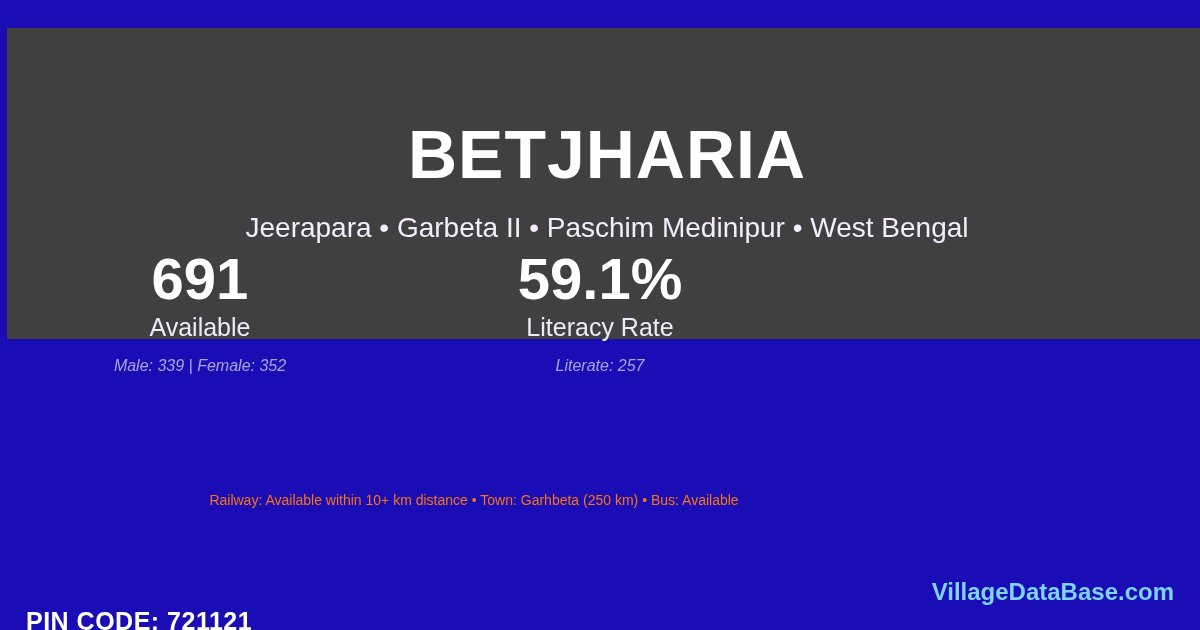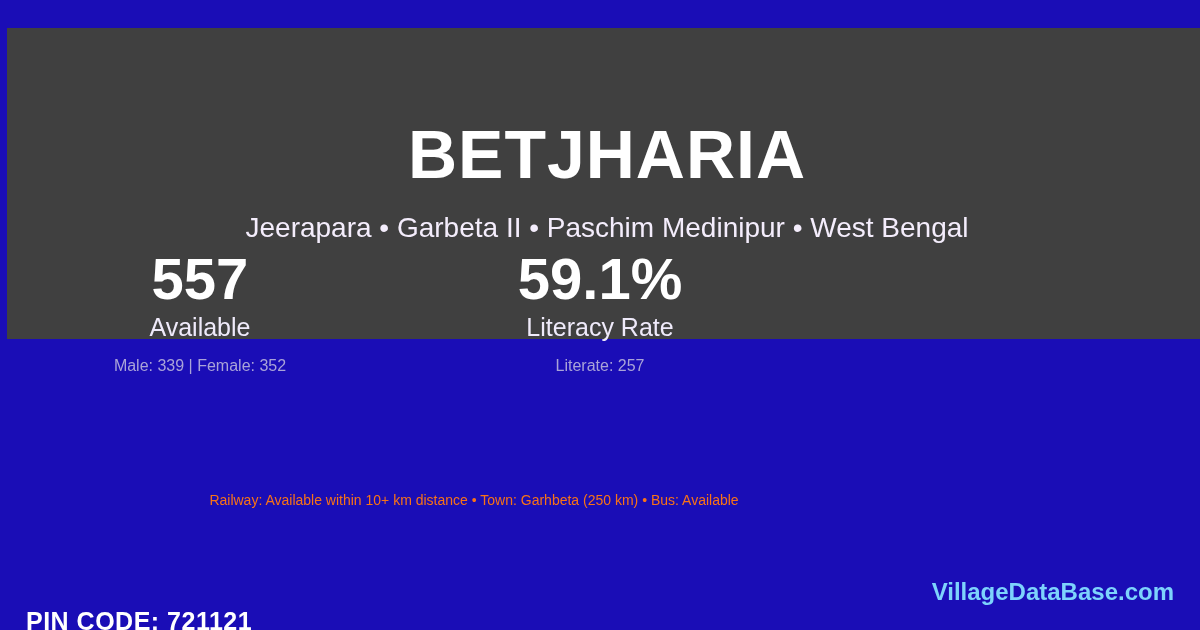--- a/index.html
+++ b/index.html
@@ -92,20 +92,21 @@
     margin-top: 0px;
     white-space: nowrap;
   }
   .stat-sub {
     color: #A9A3D8;
     font-size: 16px;
     font-weight: normal;
     line-height: 22px;
     margin-top: 12px;
     white-space: nowrap;
+    font-style: italic;
   }
 
   
   #infra {
     position: absolute;
     left: 0;
     top: 486px;
     width: 948px;
     text-align: center;
     color: #f97316;
@@ -144,21 +145,21 @@
 <div id="card">
 
   <div id="hero">
     <div id="title">BETJHARIA</div>
     <div id="subtitle">Jeerapara • Garbeta II • Paschim Medinipur • West Bengal</div>
   </div>
 
   <div id="stats">
 
     <div class="stat">
-      <div class="stat-value">557</div>
+      <div class="stat-value">691</div>
       <div class="stat-label">Available</div>
       <div class="stat-sub">Male: 339 | Female: 352</div>
     </div>
 
 
     <div class="stat">
       <div class="stat-value">59.1%</div>
       <div class="stat-label">Literacy Rate</div>
       <div class="stat-sub">Literate: 257</div>
     </div>

